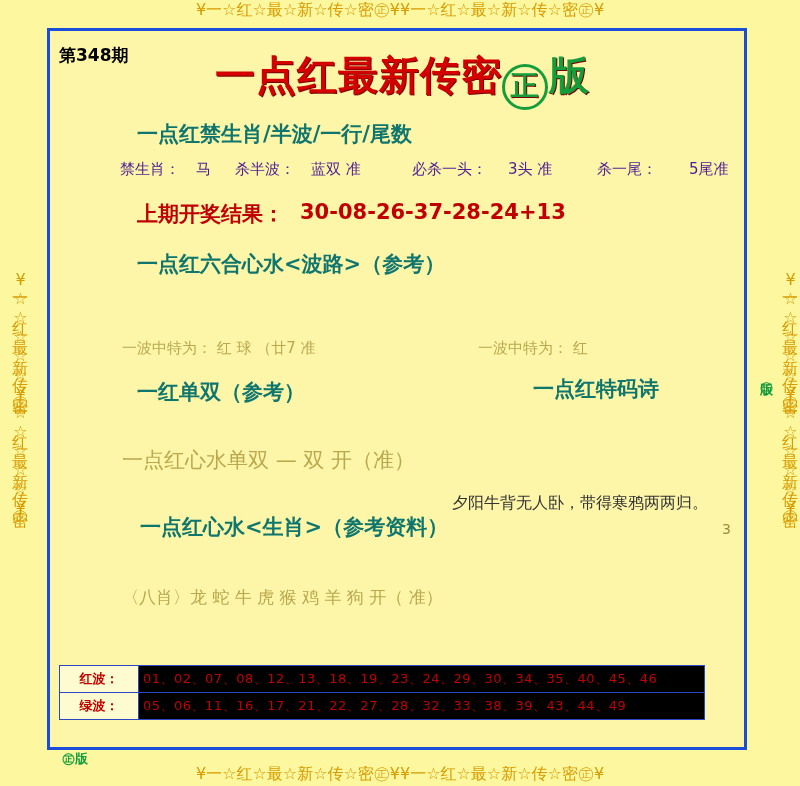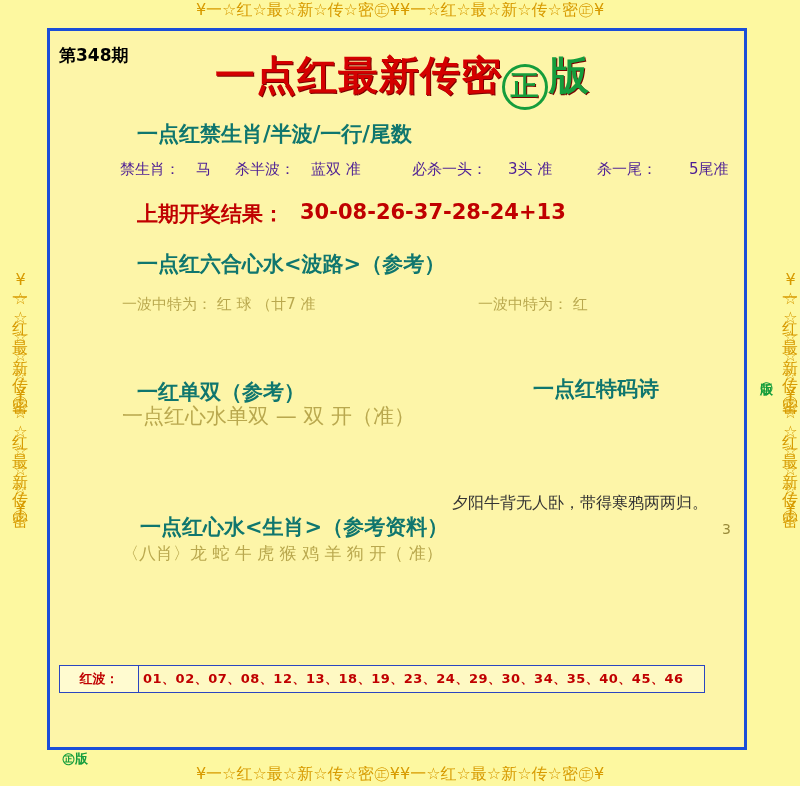--- a/index.html
+++ b/index.html
@@ -69,21 +69,21 @@
     color:#159d3c;
     vertical-align:-6px;
     margin-right:1px;
   }
   .h-blue{
     position:absolute;color:#0f766e;font-weight:bold;font-size:21px;
   }
   .row-text{
     position:absolute;font-size:15px;color:#4c1d95;
   }
-  .faded{color:#b9a84e;}
+  .faded{color:#b9a84e;margin-top:44px;}
   .result{
     position:absolute;color:#c00000;font-weight:bold;font-size:21px;
   }
   .poem{
     position:absolute;font-size:16px;color:#333;
   }
   .small-mark{position:absolute;font-size:14px;color:#9a8b3a;}
   
   .wave-table{
     position:absolute;left:59px;top:665px;
@@ -96,22 +96,21 @@
     border:1px solid #2b46c0;
     padding:3px 4px;
     height:20px;
   }
   .wave-label{
     width:70px;text-align:center;color:#c00000;font-weight:bold;
     background:#fffbd0;
   }
   .wave-nums{
     color:#c00000;letter-spacing:0.5px;padding-left:8px;
-    background:#fef9c3;
-    font-weight:bold;
+    background:#000000;
   }
   .badge{
     position:absolute;
     color:#159d3c;font-weight:bold;font-size:13px;
   }
 </style>
 </head>
 <body>
 
 <div class="marquee marquee-top">¥一☆红☆最☆新☆传☆密㊣¥¥一☆红☆最☆新☆传☆密㊣¥</div>
@@ -152,17 +151,21 @@
 
 <div class="h-blue" style="left:140px;top:513px;">一点红心水&lt;生肖&gt;（参考资料）</div>
 <div class="row-text faded" style="left:122px;top:542px;font-size:17px;">〈八肖〉龙 蛇 牛 虎 猴  鸡 羊  狗       开（  准）</div>
 
 <table class="wave-table">
   <tbody>
       <tr>
     <td class="wave-label">红波：</td>
     <td class="wave-nums">01、02、07、08、12、13、18、19、23、24、29、30、34、35、40、45、46</td>
   </tr>
+  <tr>
+    <td class="wave-label">绿波：</td>
+    <td class="wave-nums">05、06、11、16、17、21、22、27、28、32、33、38、39、43、44、49</td>
+  </tr>
 </tbody>
   </table>
 
 <div class="badge" style="left:62px;top:750px;">㊣版</div>
 <div class="badge" style="left:757px;top:373px;writing-mode:vertical-rl;">㊣版</div>
 
 </body></html>

